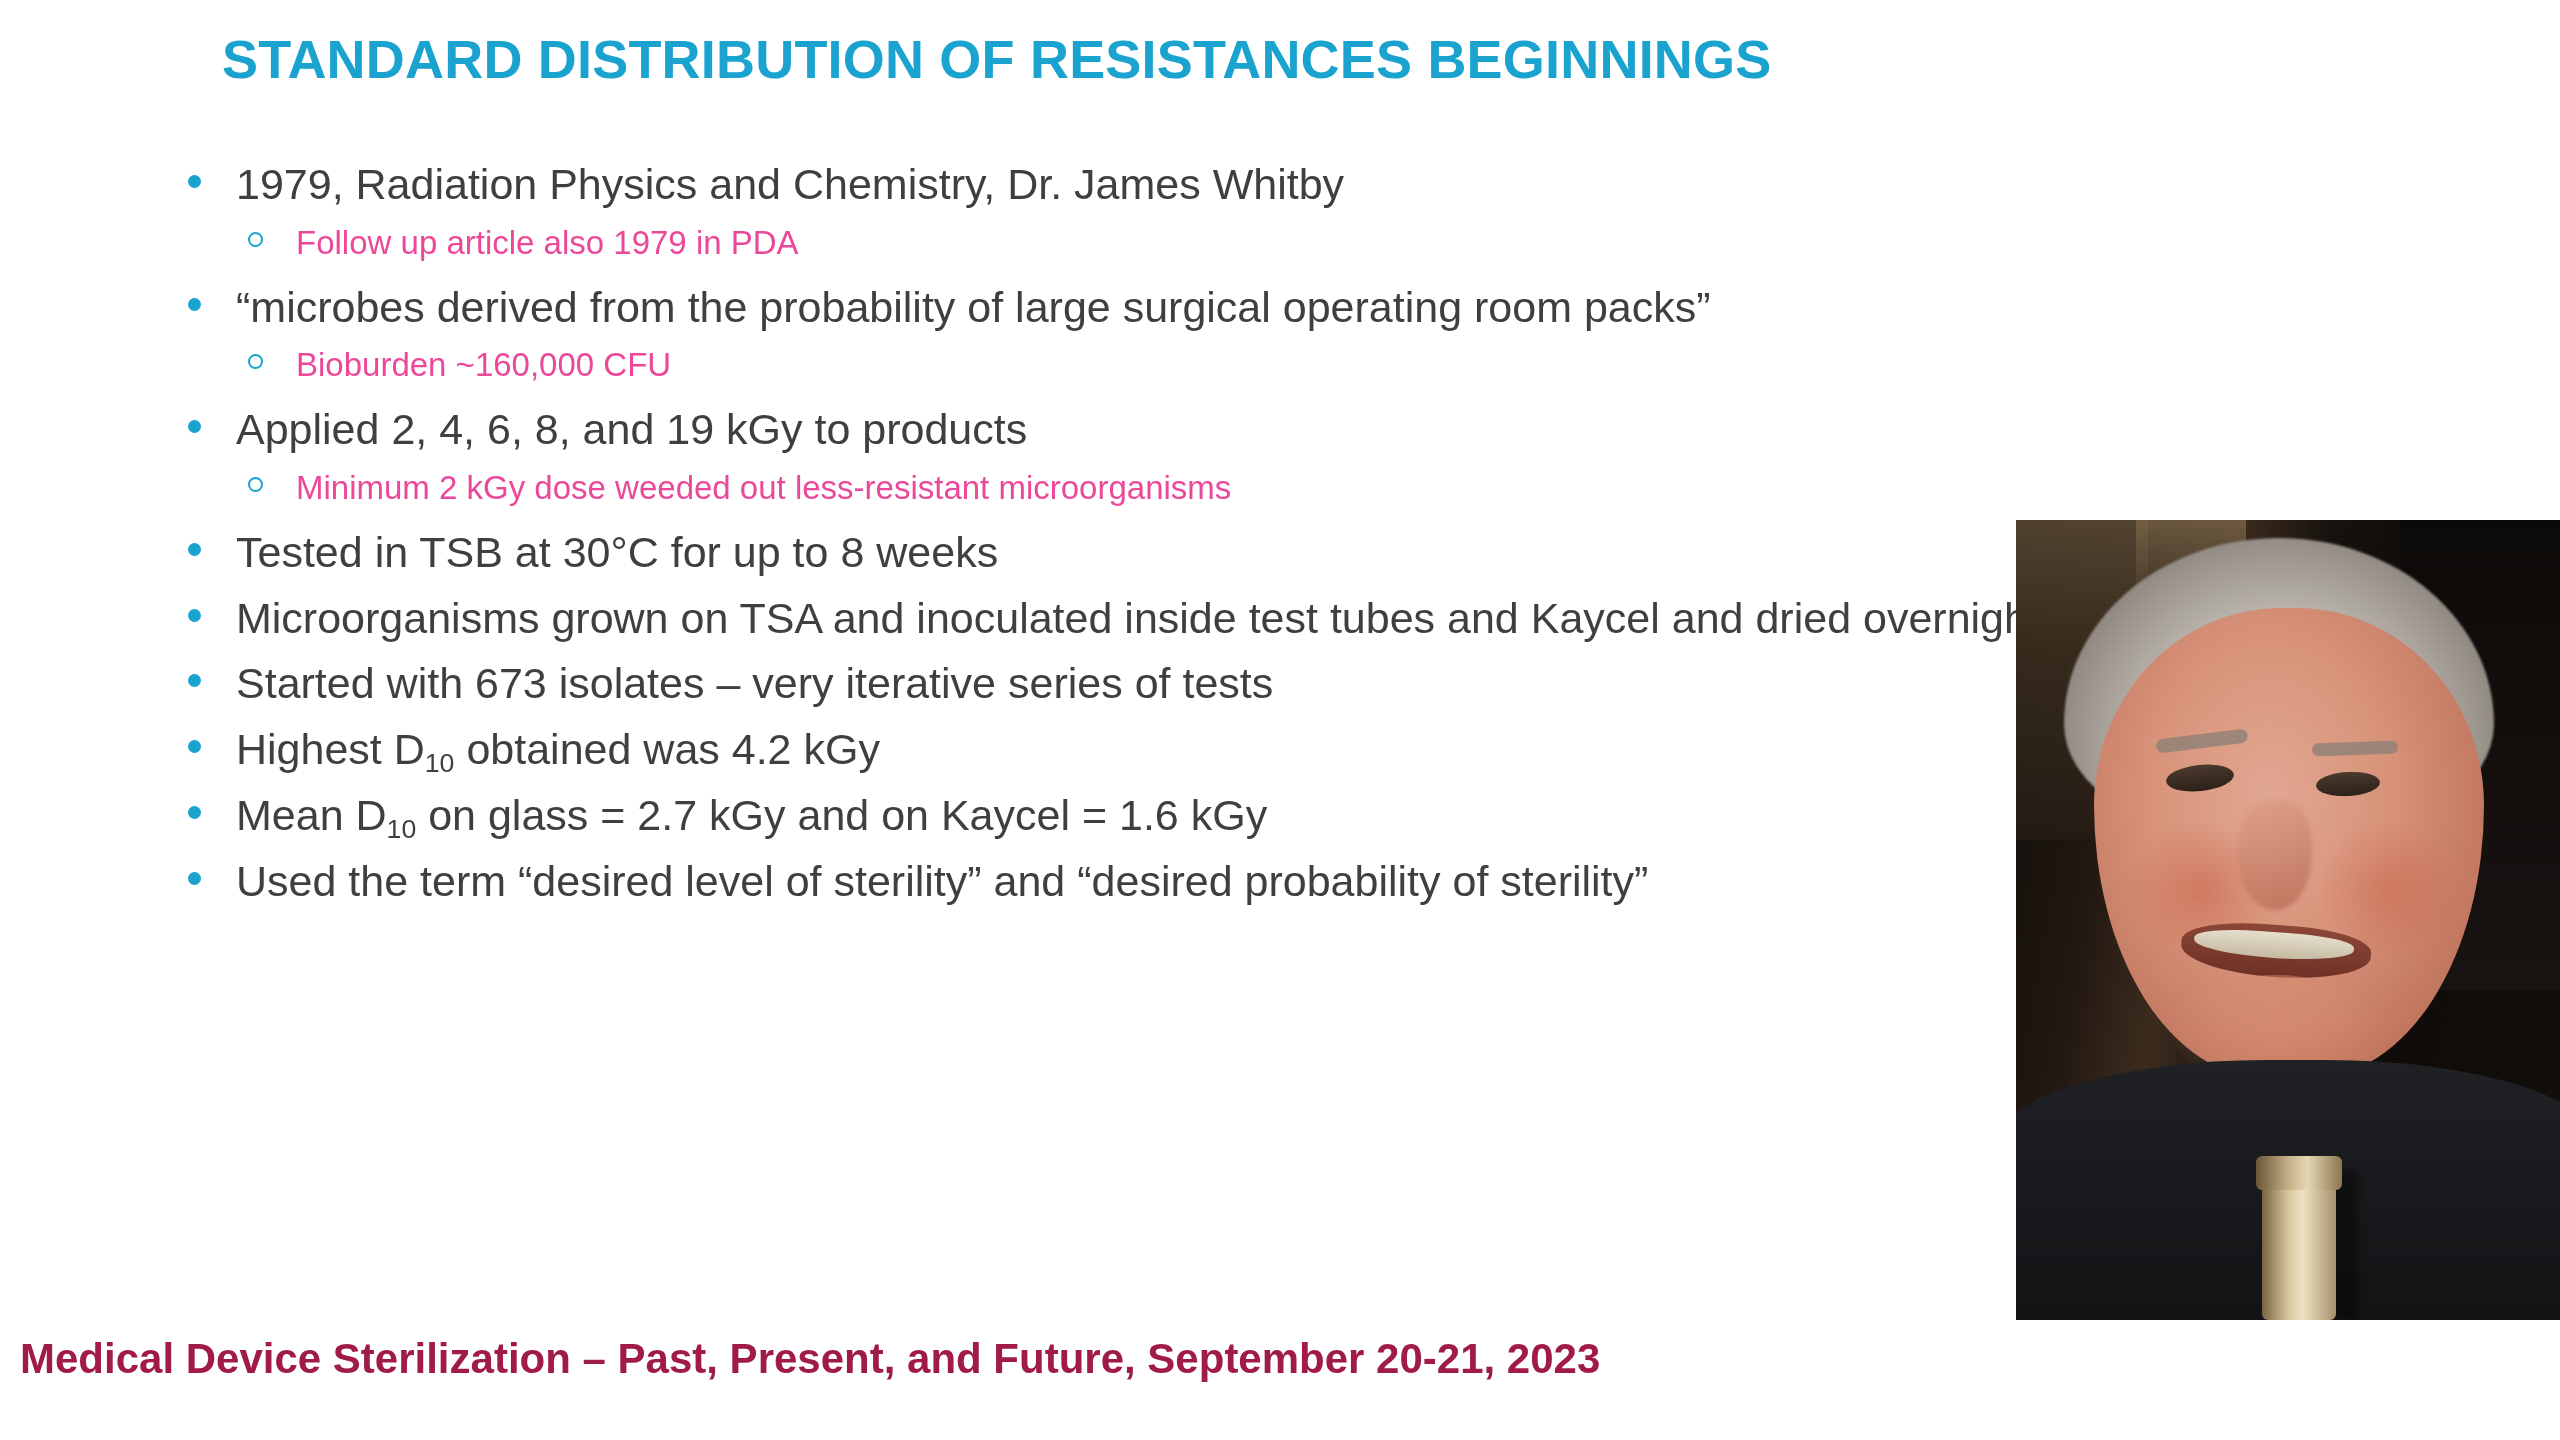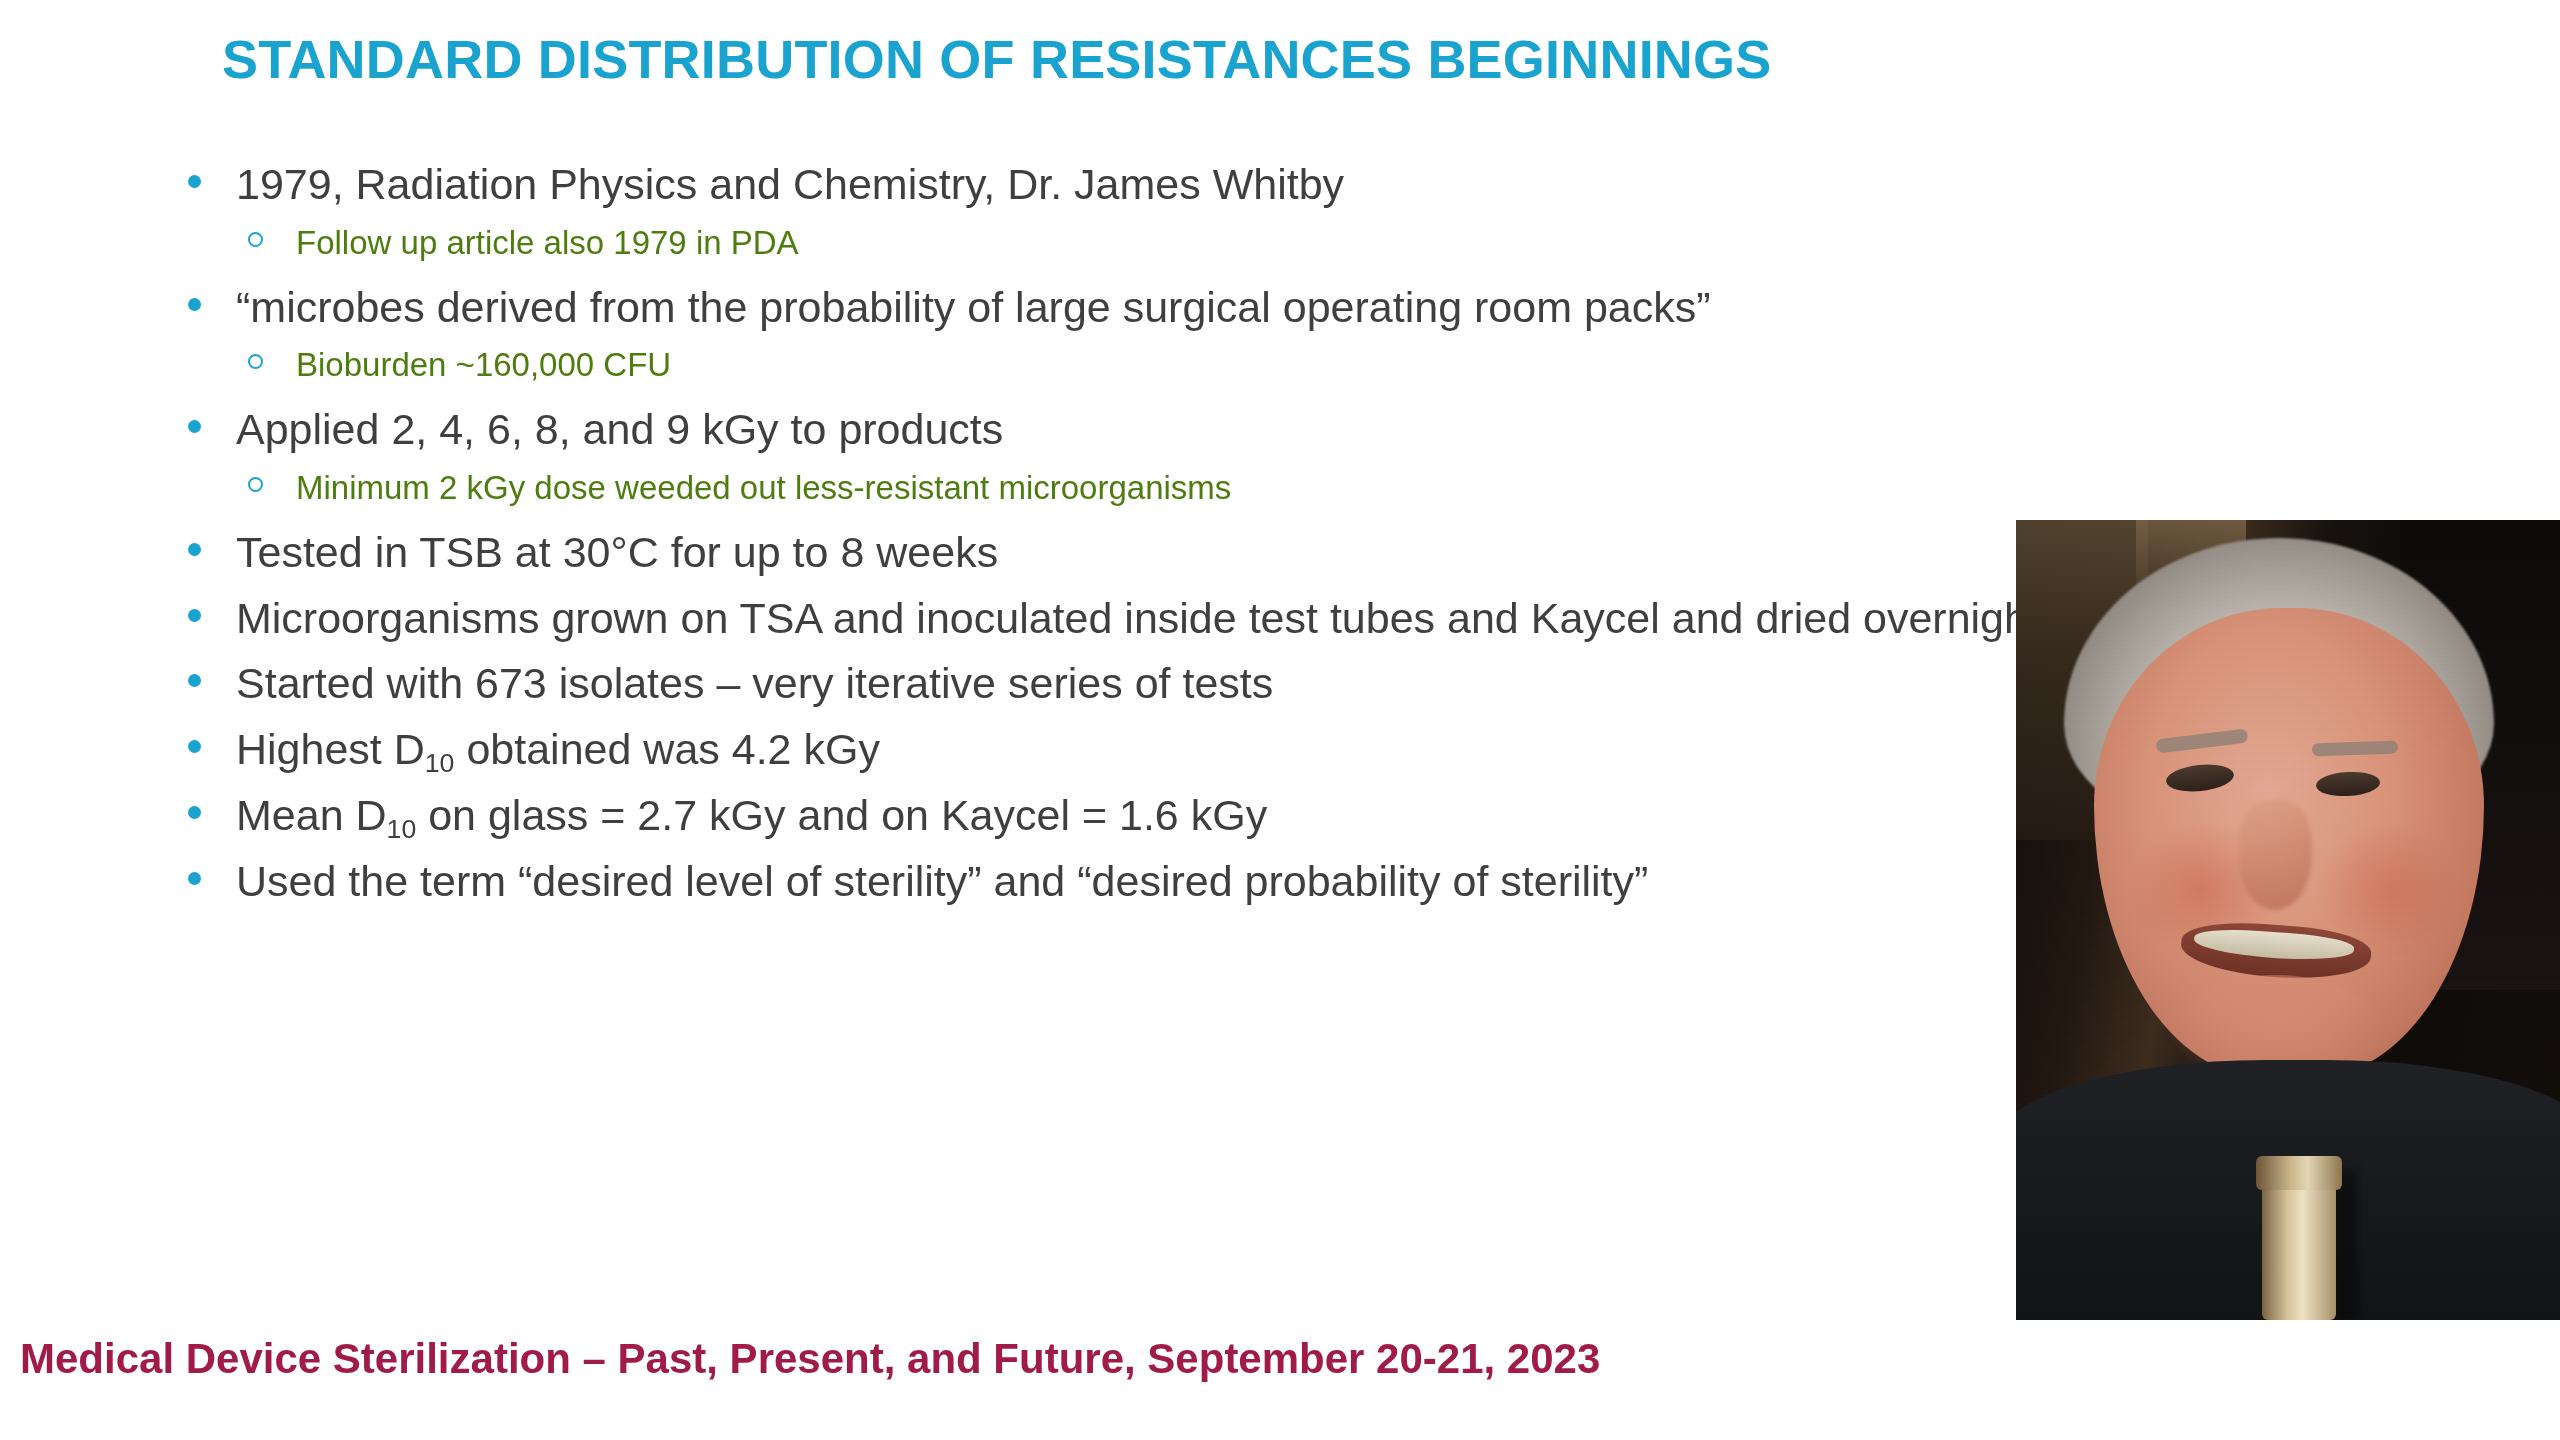--- a/index.html
+++ b/index.html
@@ -63,21 +63,21 @@
     height: 13px;
     border-radius: 50%;
     background: #1aa3cf;
   }
 
   .bullet-l2 {
     position: relative;
     padding-left: 130px;
     font-size: 33px;
     line-height: 1.3;
-    color: #4d7c0f;
+    color: #ec4899;
     margin: 4px 0 14px 0;
   }
   .bullet-l2 > .circ {
     position: absolute;
     left: 82px;
     top: 0.30em;
     width: 15px;
     height: 15px;
     border: 2px solid #1aa3cf;
     border-radius: 50%;
@@ -301,21 +301,21 @@
       <span>“microbes derived from the probability of large surgical operating room packs”</span>
     </li>
 
     <li class="bullet-l2">
       <span class="circ"></span>
       <span>Bioburden ~160,000 CFU</span>
     </li>
 
     <li class="bullet-l1">
       <span class="dot"></span>
-      <span>Applied 2, 4, 6, 8, and 9 kGy to products</span>
+      <span>Applied 2, 4, 6, 8, and 19 kGy to products</span>
     </li>
 
     <li class="bullet-l2">
       <span class="circ"></span>
       <span>Minimum 2 kGy dose weeded out less-resistant microorganisms</span>
     </li>
 
     <li class="bullet-l1">
       <span class="dot"></span>
       <span>Tested in TSB at 30°C for up to 8 weeks</span>

